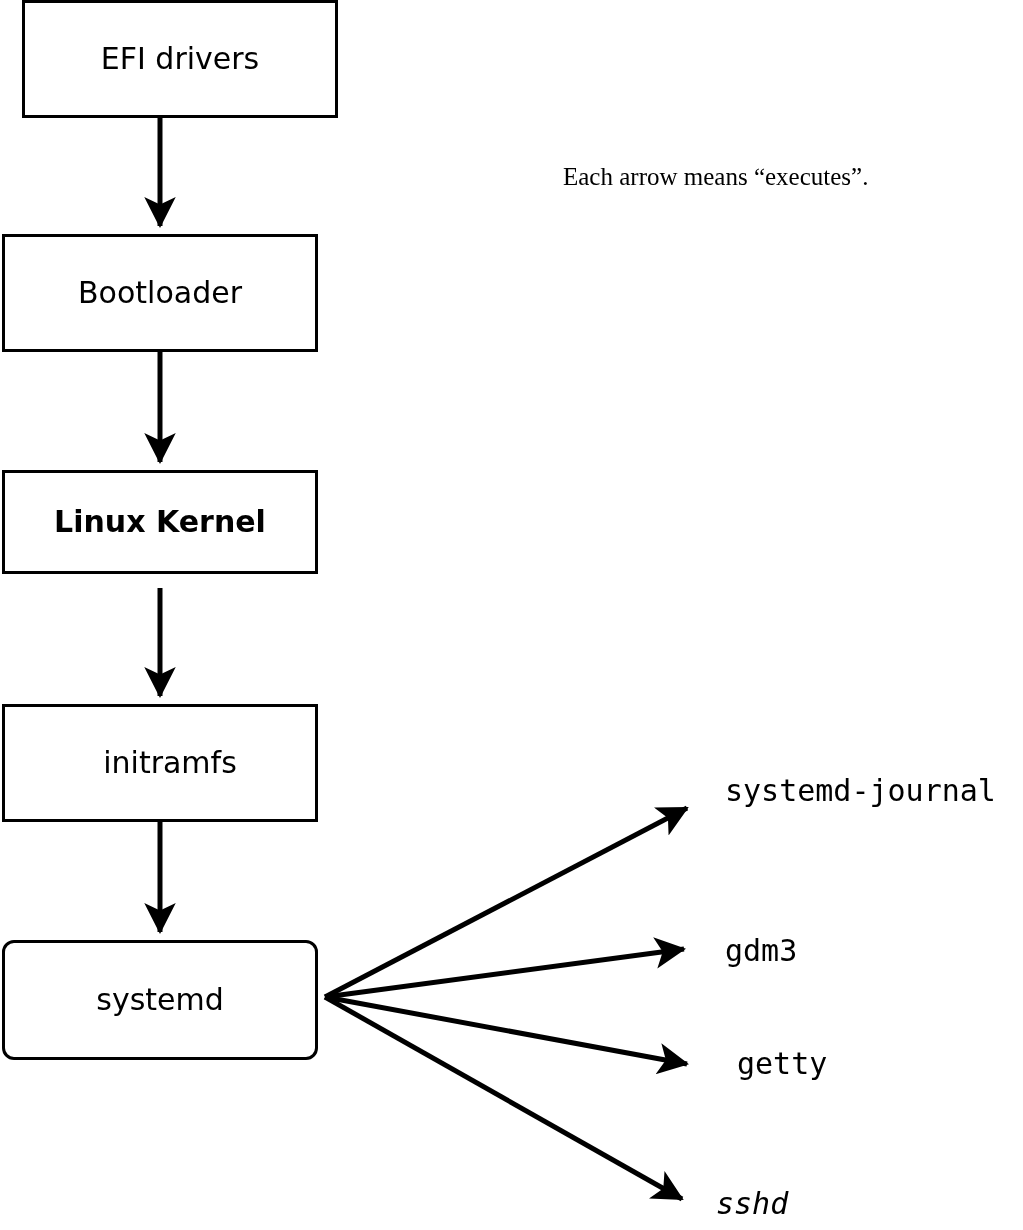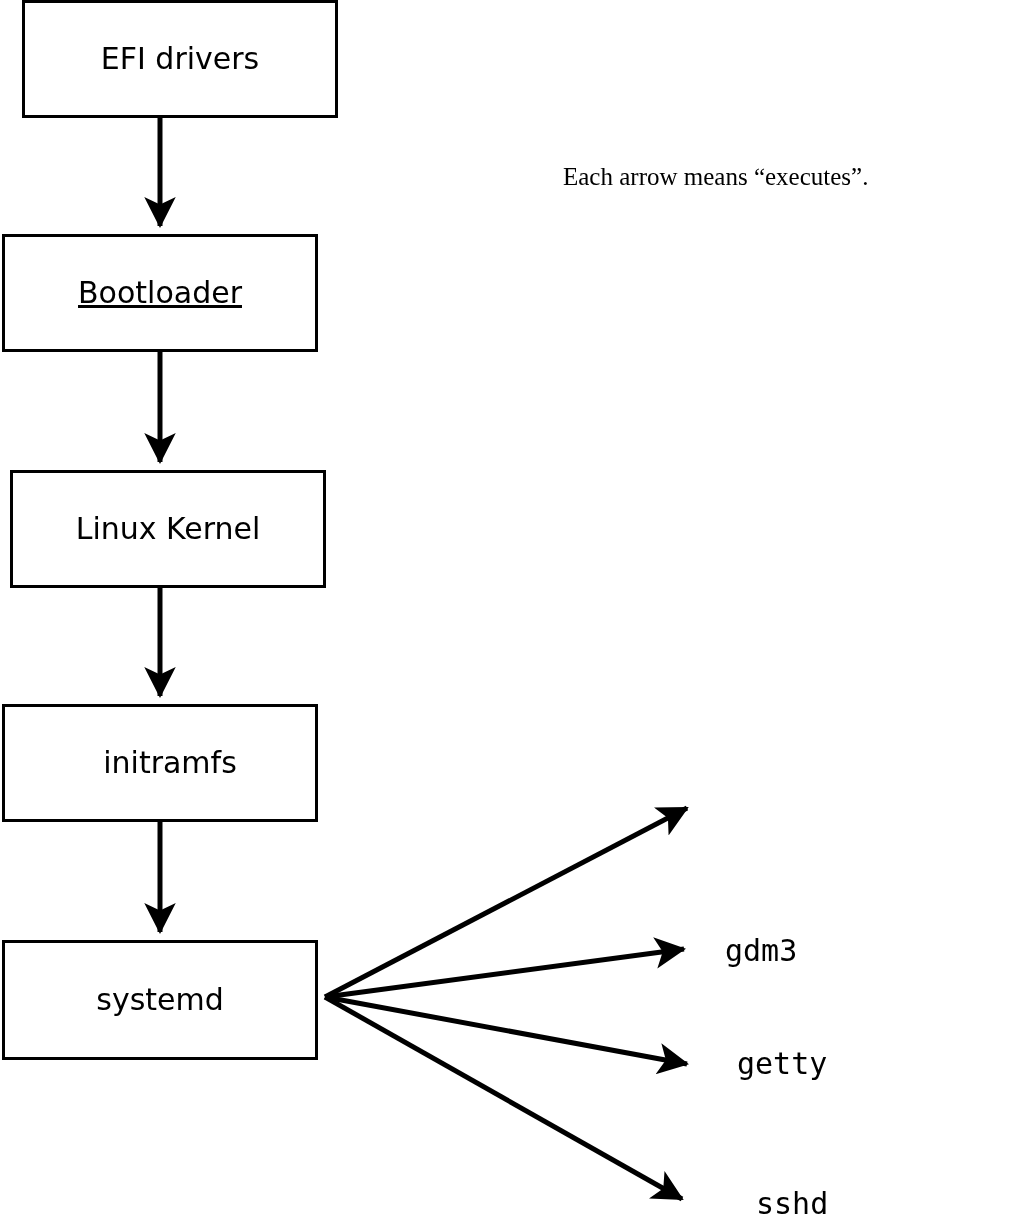--- a/index.html
+++ b/index.html
@@ -95,38 +95,39 @@
     </g>
     <g>
       <line x1="325" y1="997" x2="682" y2="1199" stroke="#000000" stroke-width="5" marker-end="url(#arrowhead)"></line>
     </g>
   </svg>
 
   <div class="node-box" style="left:2px; top:0px; width:316px; height:118px;margin-left:20px;">
     <span class="node-label">EFI drivers</span>
   </div>
 
-  <div class="node-box" style="left:2px; top:234px; width:316px; height:118px;text-decoration:underline;">
+  <div class="node-box" style="left:2px; top:234px; width:316px; height:118px;">
     <span class="node-label">Bootloader</span>
   </div>
 
-  <div class="node-box" style="left:10px; top:470px; width:316px; height:118px;">
+  <div class="node-box" style="left:2px; top:470px; width:316px; height:104px;font-weight:bold;">
     <span class="node-label">Linux Kernel</span>
   </div>
 
   <div class="node-box" style="left:2px; top:704px; width:316px; height:118px;padding-left:20px;">
     <span class="node-label">initramfs</span>
   </div>
 
-  <div class="node-box" style="left:2px; top:940px; width:316px; height:120px;">
+  <div class="node-box" style="left:2px; top:940px; width:316px; height:120px;border-radius:12px;">
     <span class="node-label">systemd</span>
   </div>
 
+  <div class="leaf-label" style="left:725px; top:776px;">systemd-journal</div>
 
   <div class="leaf-label" style="left:725px; top:936px;">gdm3</div>
 
   <div class="leaf-label" style="left:737px; top:1049px;">getty</div>
 
-  <div class="leaf-label" style="left:756px; top:1189px;">sshd</div>
+  <div class="leaf-label" style="left:716px; top:1189px;font-style:italic;">sshd</div>
 
   <div class="caption" style="left:563px; top:164px;">Each arrow means “executes”.</div>
 
 </div>
 
 </body></html>

